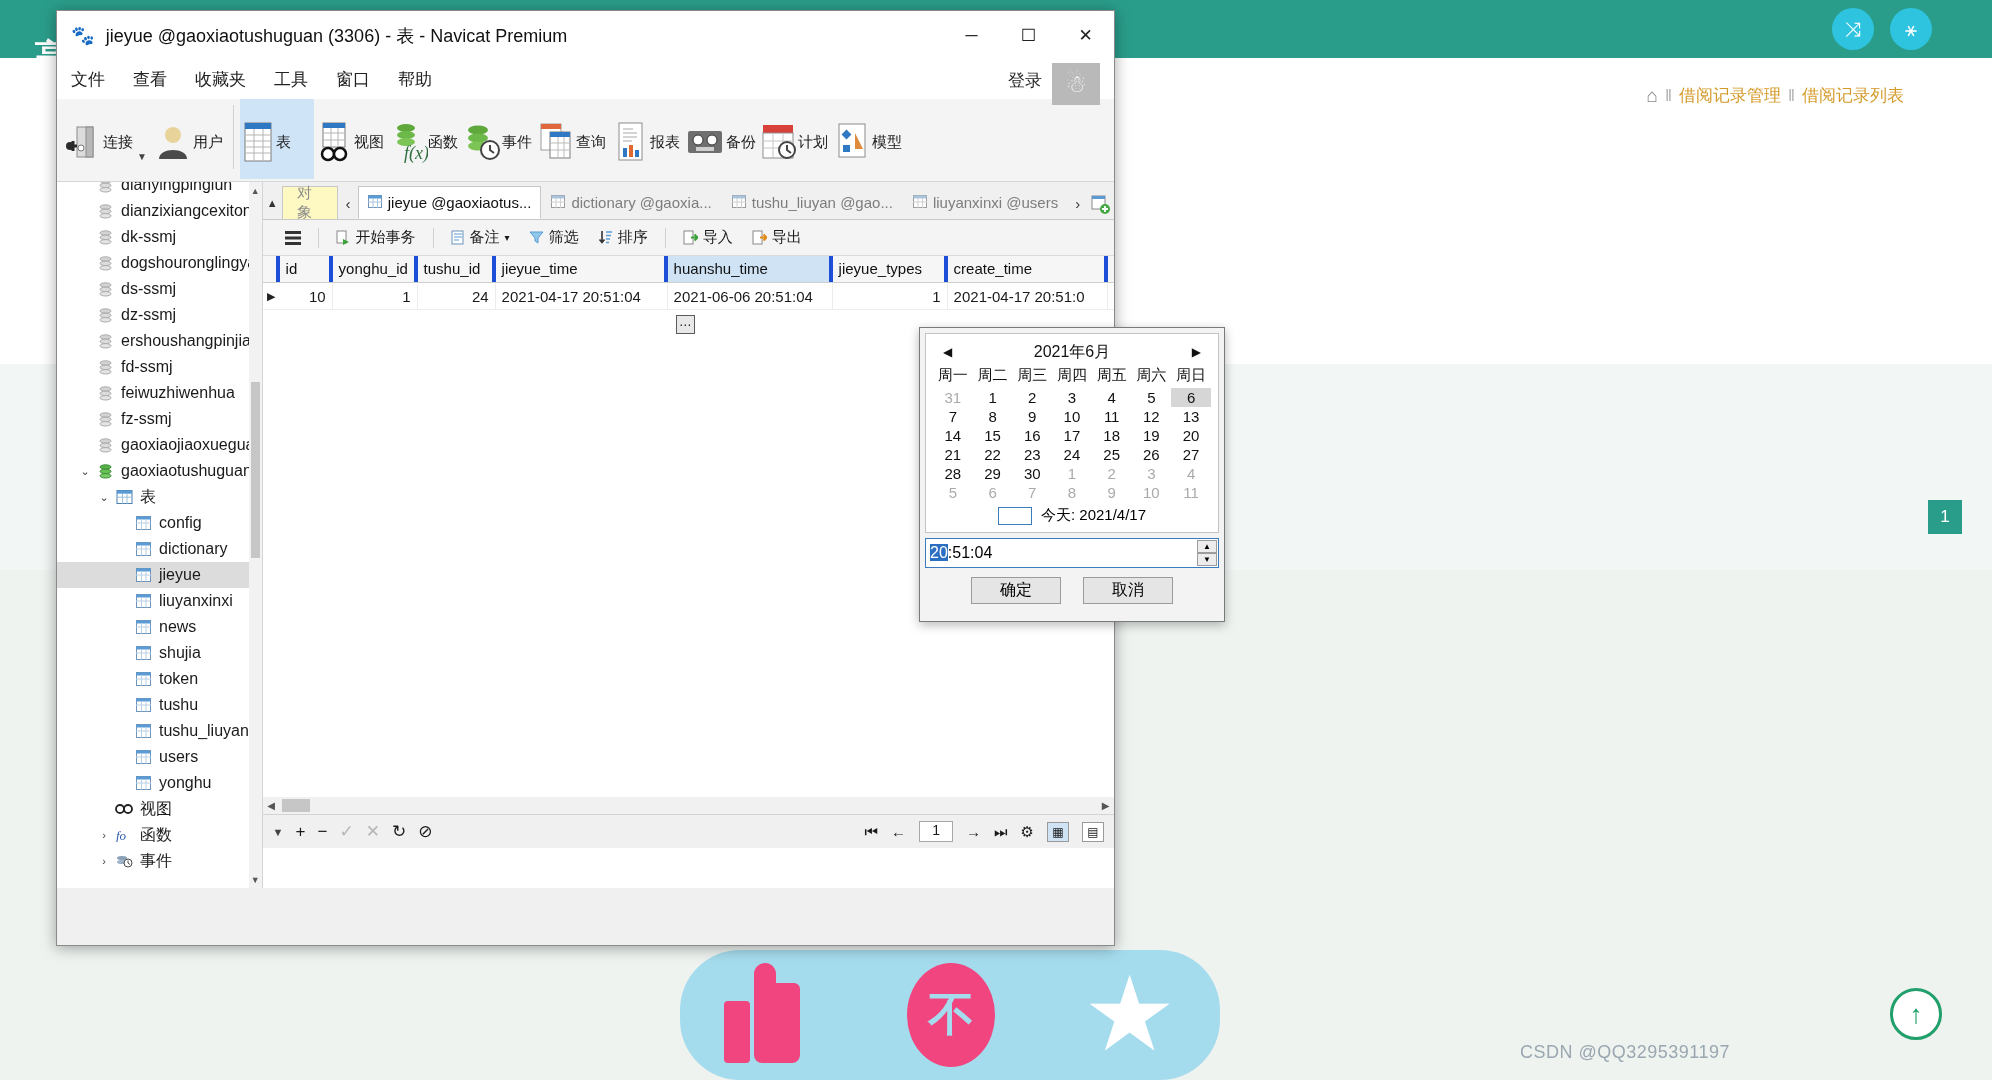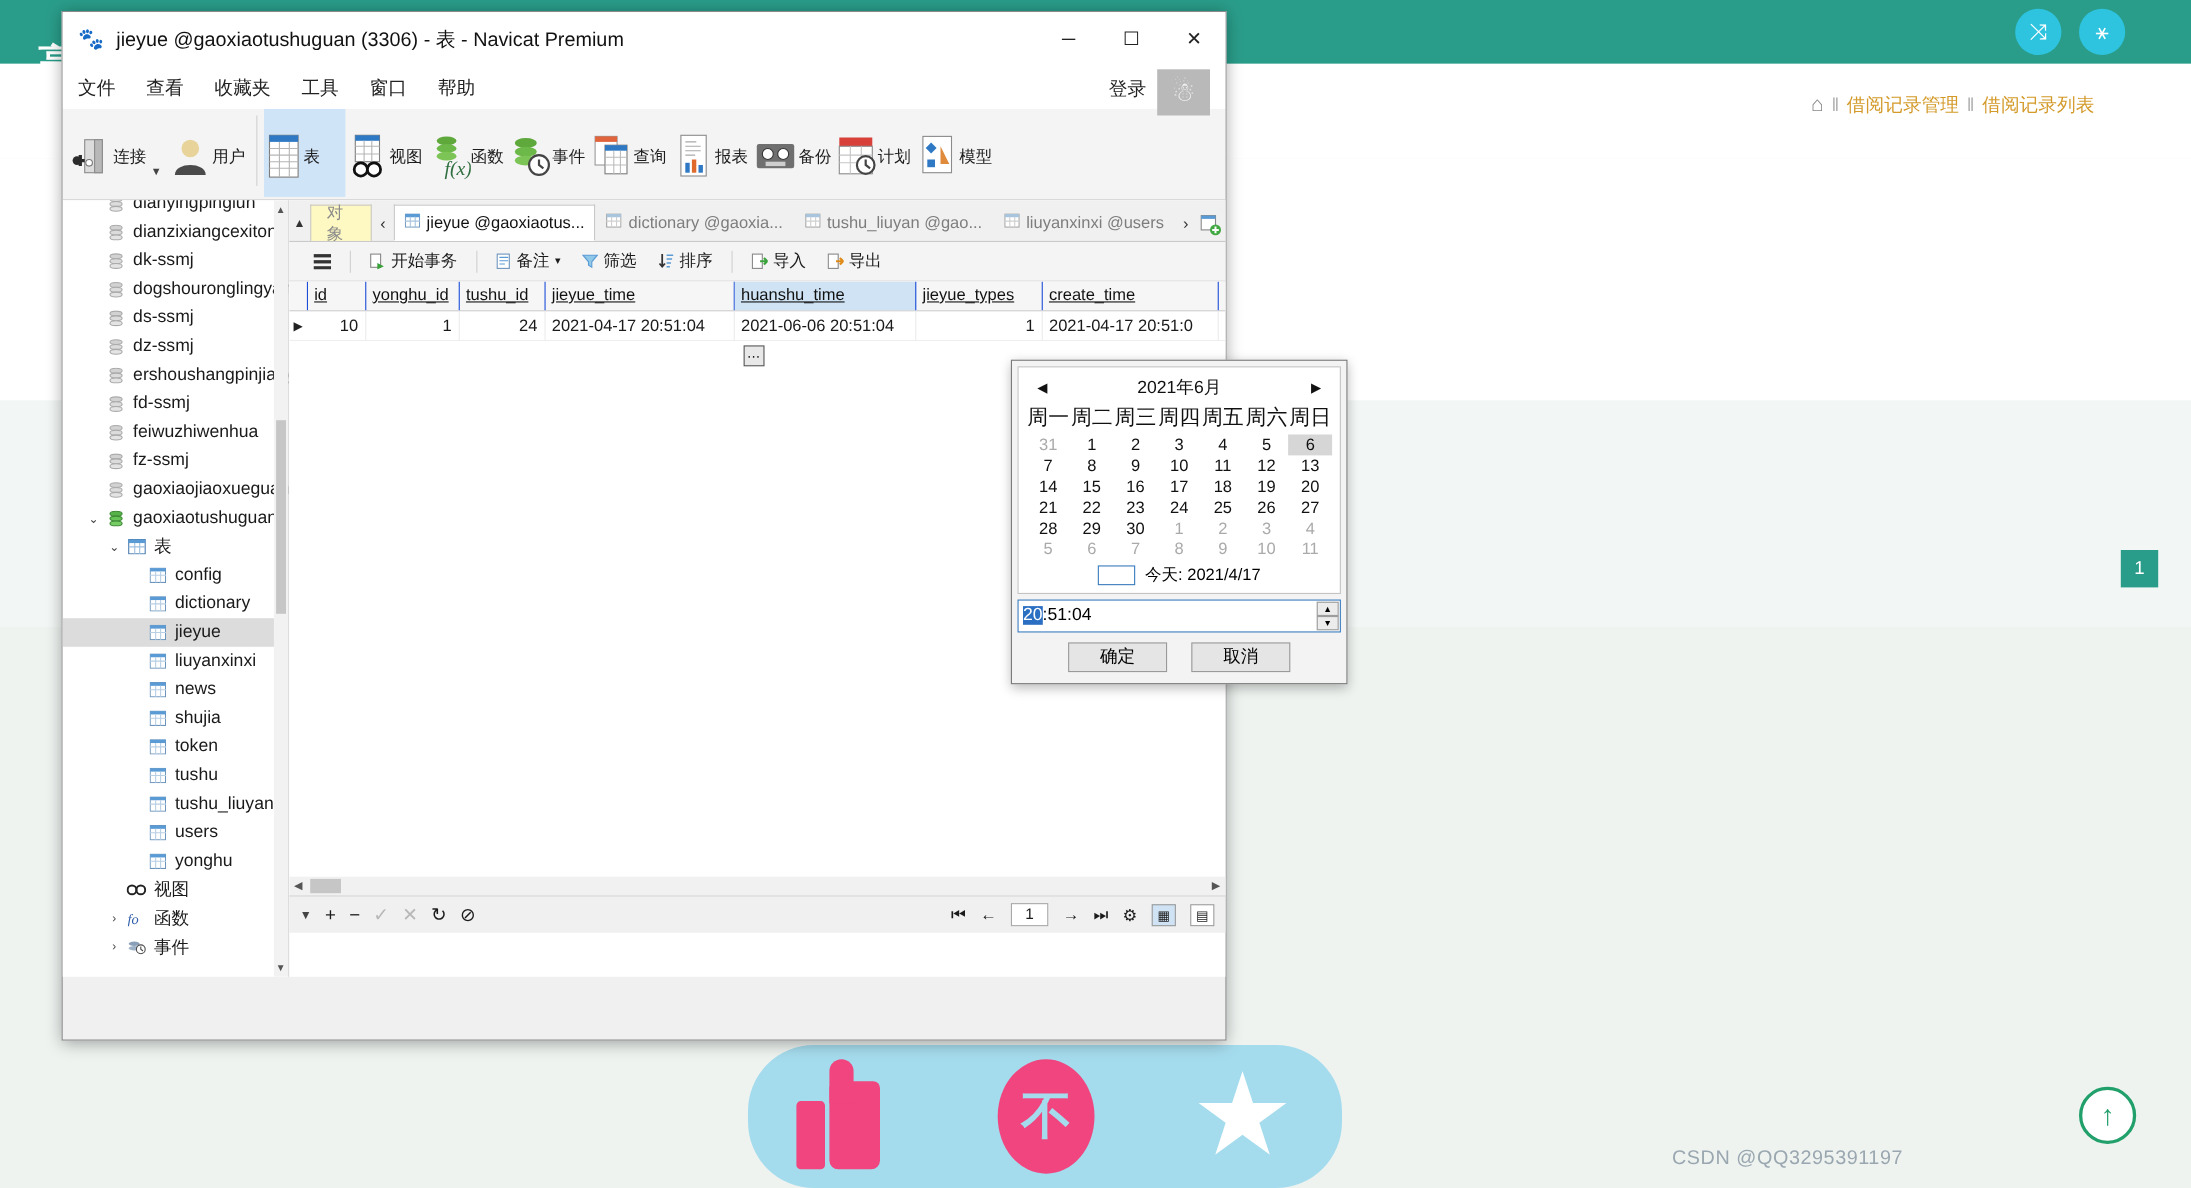--- a/index.html
+++ b/index.html
@@ -162,21 +162,21 @@
   .tab.active { background:#fff; color:#111; border:1px solid #c8c8c8; border-bottom:1px solid #fff; }
   .tab-add { width:30px; display:flex; align-items:center; justify-content:center; padding-bottom:5px; }
 
   .gridtoolbar { height:36px; background:#f4f4f4; display:flex; align-items:center; gap:3px;
                  padding-left:14px; border-bottom:1px solid #d9d9d9; }
   .gt-btn { display:flex; align-items:center; gap:5px; padding:3px 8px; font-size:15px; color:#1b1b1b; }
   .gt-sep { width:1px; height:20px; background:#d0d0d0; margin:0 6px; }
 
   .grid { position:relative; background:#fff; height:558px; overflow:hidden; }
   .g-head { display:flex; height:27px; background:#f6f6f6; border-bottom:1px solid #cfcfcf; font-size:15px; }
-  .g-h { border-right:1px solid #1d4ed8; padding:4px 6px; color:#111;text-decoration:underline; }
+  .g-h { border-right:4px solid #1d4ed8; padding:4px 6px; color:#111; }
   .g-h.hl { background:#cfe3f5; }
   .g-row { display:flex; height:27px; font-size:15px; align-items:center; border-bottom:1px solid #eee; }
   .g-c { border-right:1px solid #ececec; padding:0 6px; height:27px; line-height:27px; }
   .g-c.num { text-align:right; }
   .c-marker { width:17px; text-align:center; color:#222; font-size:11px; }
   .ellipsis-btn {
     display:inline-flex; align-items:center; justify-content:center;
     width:19px; height:19px; border:1px solid #5a5a5a; background:#e8e8e8;
     font-size:12px; line-height:1; margin-left:2px; vertical-align:middle;
   }
@@ -206,21 +206,21 @@
   #datepicker {
     position:absolute; left:919px; top:327px; width:306px; height:295px;
     background:#f3f3f3; border:1px solid #7a7a7a; box-shadow:0 3px 10px rgba(0,0,0,0.28);
     z-index:50; font-size:15px;
   }
   .dp-cal { margin:5px; background:#fff; border:1px solid #c3c3c3; padding:5px 7px 7px 7px; }
   .dp-head { display:flex; align-items:center; justify-content:space-between; height:26px; padding:0 6px; }
   .dp-head .mon { font-size:16px; color:#111; }
   .dp-nav { font-size:12px; color:#111; padding:0 4px; }
   table.dpgrid { border-collapse:collapse; width:100%; }
-  table.dpgrid th { font-size:19px; font-weight:400; color:#111; padding:1px 0 3px 0; text-align:center; }
+  table.dpgrid th { font-size:15px; font-weight:400; color:#111; padding:1px 0 3px 0; text-align:center; }
   table.dpgrid td { font-size:15px; text-align:center; padding:1px 0; width:33px; height:18px; color:#111; }
   table.dpgrid td.out { color:#aaaaaa; }
   table.dpgrid td.selday { background:#d6d6d6; }
   .dp-today { display:flex; align-items:center; justify-content:center; gap:9px; margin-top:4px; }
   .dp-today .swatch { width:34px; height:18px; border:1px solid #3a7bbd; background:#fff; }
   .dp-time { margin:1px 5px 0 5px; height:30px; border:1px solid #3a7bbd; background:#fff;
              display:flex; align-items:center; position:relative; }
   .dp-time .val { padding-left:4px; font-size:16px; }
   .dp-time .hh { background:#2b6fc2; color:#fff; }
   .dp-spin { position:absolute; right:1px; top:1px; width:20px; height:26px;

